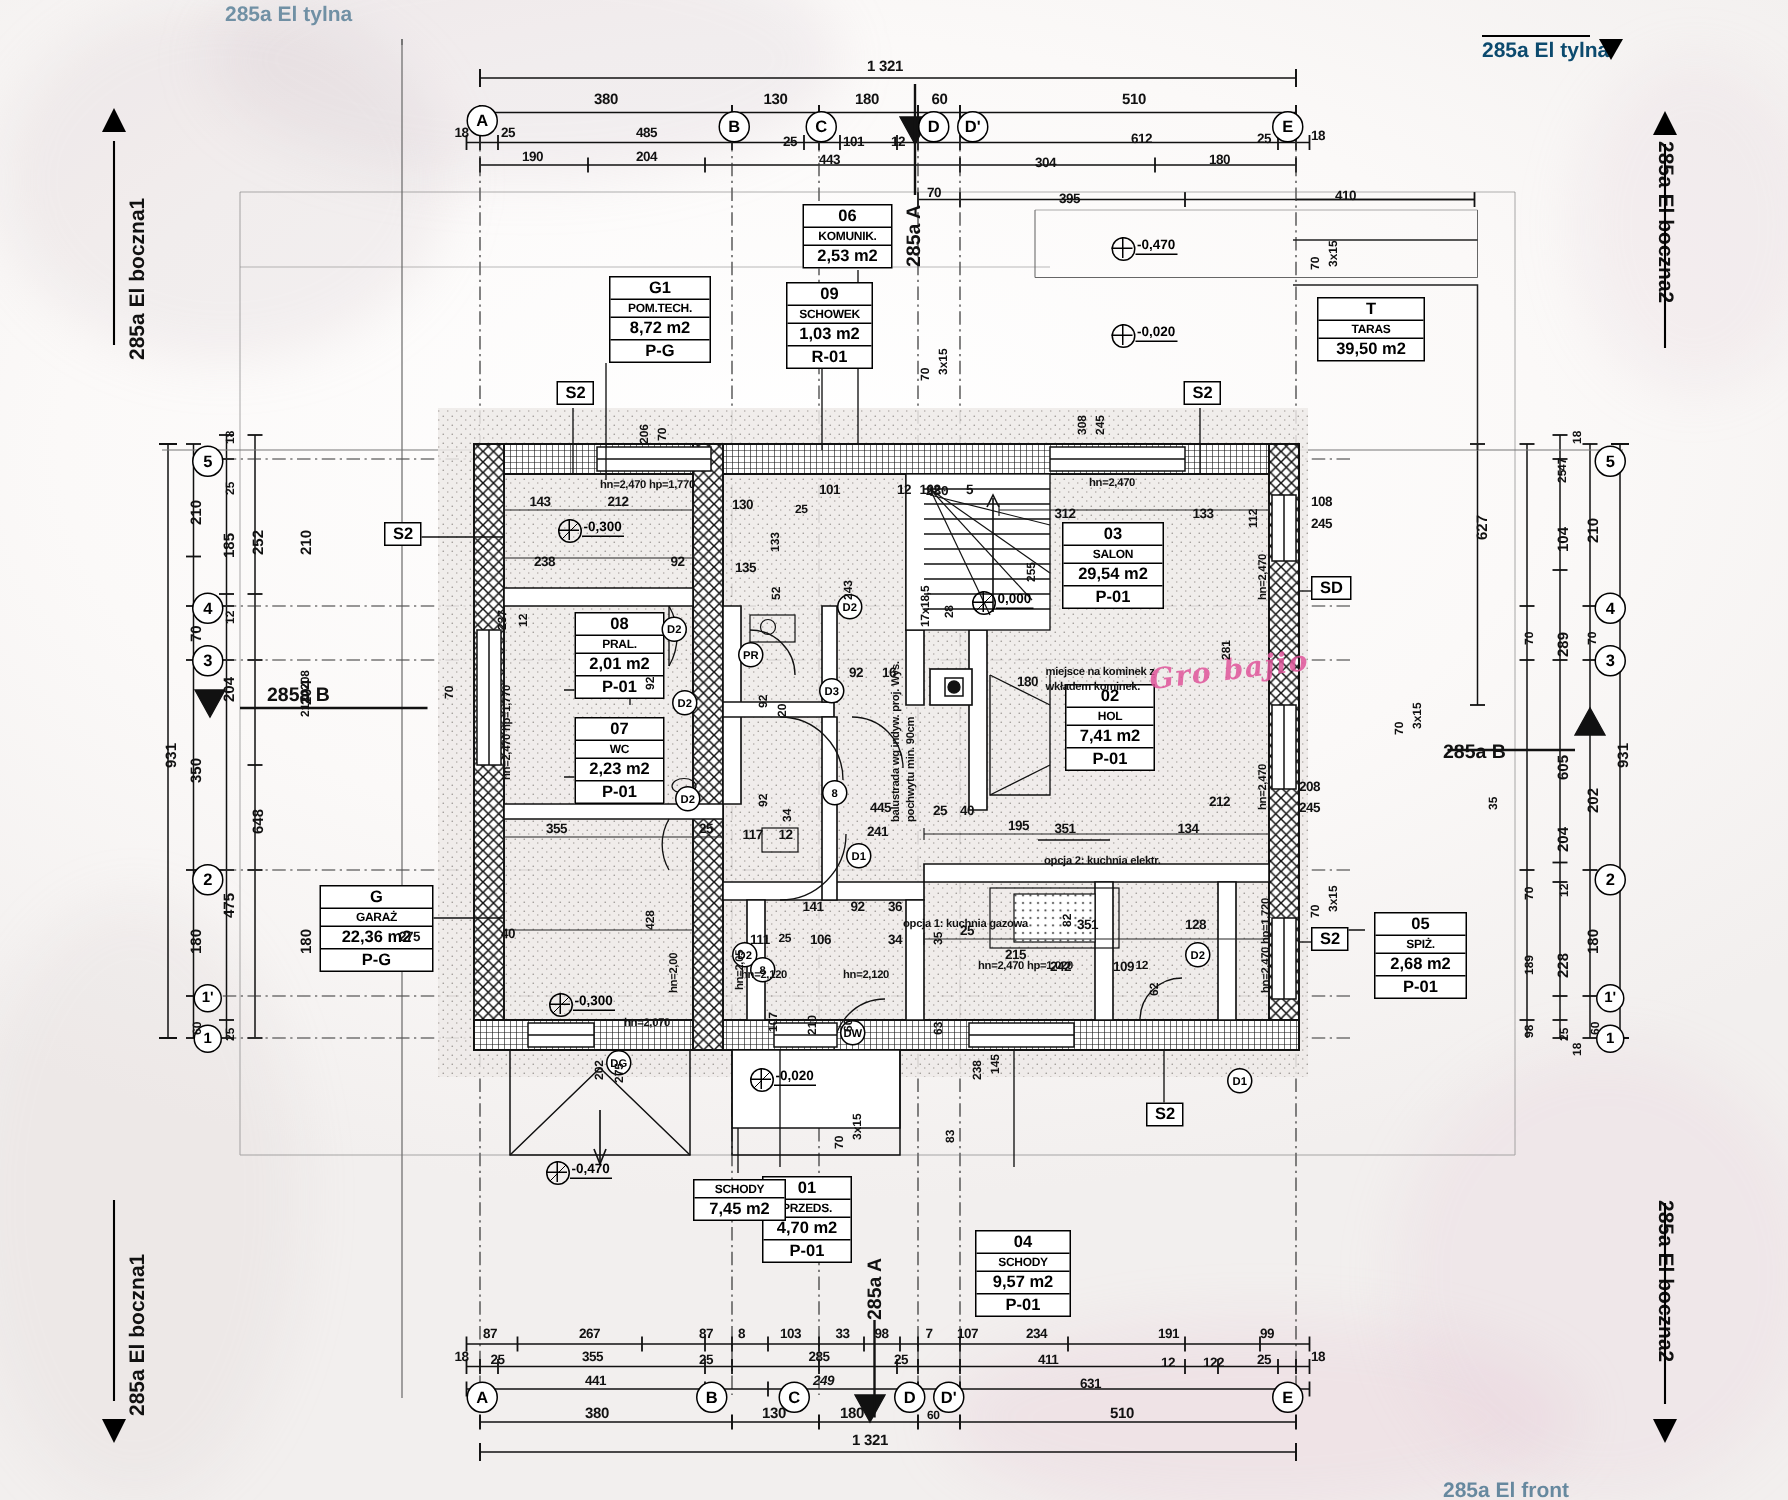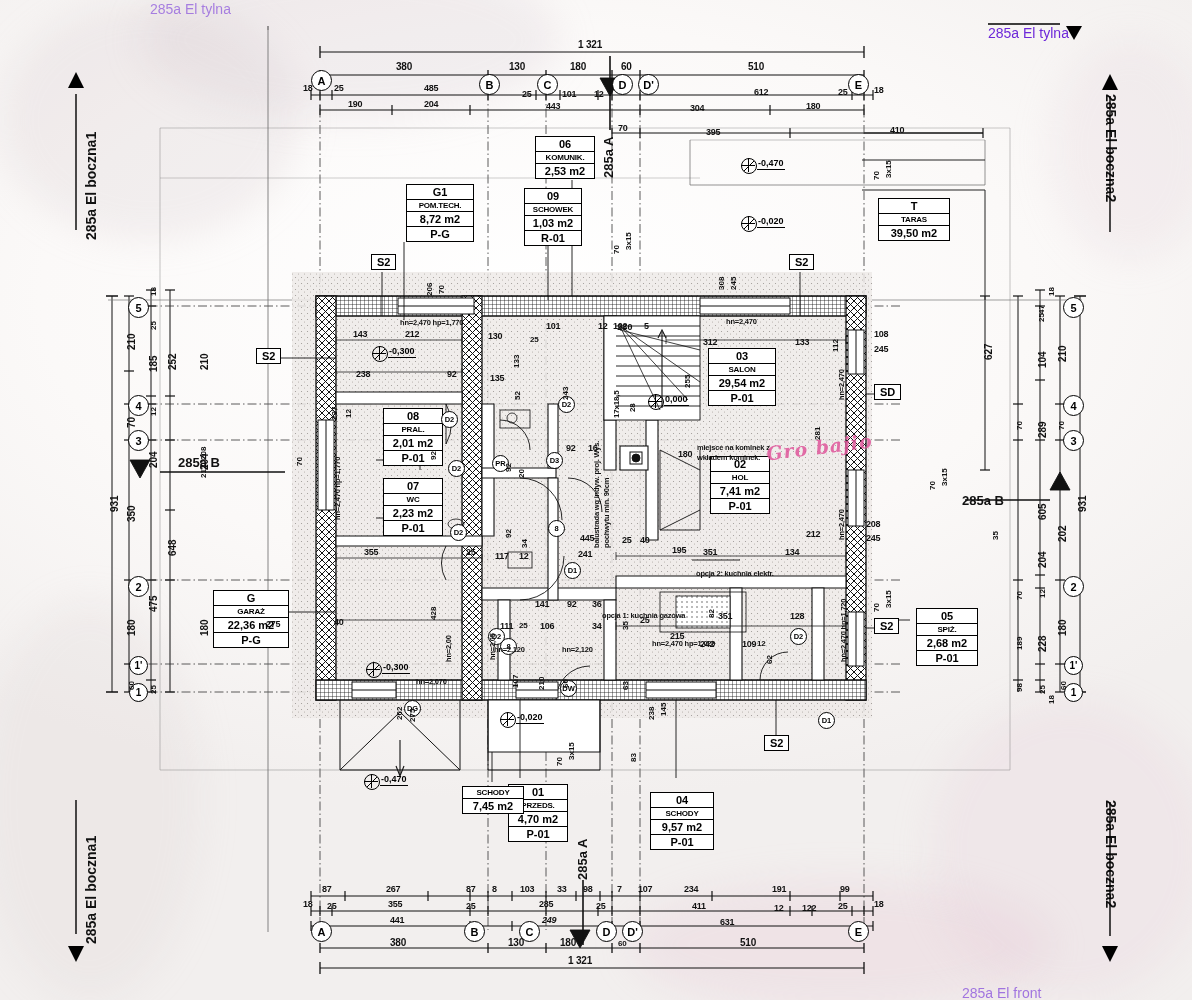--- a/index.html
+++ b/index.html
@@ -23,21 +23,21 @@
 
   
   .t{position:absolute;color:#111;white-space:nowrap;line-height:1;}
   .dim{font-size:10px;font-weight:700;letter-spacing:-.2px;}
   .dim9{font-size:9px;font-weight:700;letter-spacing:-.3px;}
   .dim8{font-size:8px;font-weight:700;letter-spacing:-.3px;}
   .vdim{font-size:10px;font-weight:700;transform-origin:0 0;transform:rotate(-90deg);}
   .vdim8{font-size:8px;font-weight:700;transform-origin:0 0;transform:rotate(-90deg);}
   .note{font-size:7.5px;font-weight:600;letter-spacing:-.2px;}
   .vnote{font-size:7.5px;font-weight:600;transform-origin:0 0;transform:rotate(-90deg);letter-spacing:-.2px;}
-  .edge{font-size:14px;font-weight:400;color:#6d28d9;}
+  .edge{font-size:14px;font-weight:700;color:#0c4a6e;}
   .vedge{font-size:14px;font-weight:600;transform-origin:0 0;transform:rotate(-90deg);}
   .vedge2{font-size:14px;font-weight:600;transform-origin:0 0;transform:rotate(90deg);}
   .secbig{font-size:13px;font-weight:600;}
   .vsecbig{font-size:13px;font-weight:600;transform-origin:0 0;transform:rotate(-90deg);}
 
   
   .bub{position:absolute;width:19px;height:19px;border:1.5px solid #000;border-radius:50%;
        background:#fff;display:flex;align-items:center;justify-content:center;
        font-size:11px;font-weight:700;color:#000;}
   .bub.sm{width:17px;height:17px;font-size:10px;}
@@ -773,21 +773,21 @@
   <div class="r-fin">P-01</div>
 </div>
 
 <div class="room" style="left:508px;top:784px;width:58px;">
   <div class="r-num">01</div>
   <div class="r-nam">PRZEDS.</div>
   <div class="r-are">4,70 m2</div>
   <div class="r-fin">P-01</div>
 </div>
 
-<div class="room" style="left:650px;top:792px;width:62px;text-align:center;">
+<div class="room" style="left:650px;top:820px;width:62px;text-align:center;">
   <div class="r-num">04</div>
   <div class="r-nam">SCHODY</div>
   <div class="r-are">9,57 m2</div>
   <div class="r-fin">P-01</div>
 </div>
 
 <div class="room" style="left:462px;top:786px;width:60px;">
   <div class="r-nam">SCHODY</div>
   <div class="r-are">7,45 m2</div>
 </div>
@@ -800,21 +800,21 @@
 <div class="tagbox" style="left:764px;top:735px;">S2</div>
 
 <div class="dcirc" style="left:441px;top:411px;">D2</div>
 <div class="dcirc" style="left:558px;top:396px;">D2</div>
 <div class="dcirc" style="left:546px;top:452px;">D3</div>
 <div class="dcirc" style="left:548px;top:520px;">8</div>
 <div class="dcirc" style="left:448px;top:460px;">D2</div>
 <div class="dcirc" style="left:450px;top:524px;">D2</div>
 <div class="dcirc" style="left:564px;top:562px;">D1</div>
 <div class="dcirc" style="left:488px;top:628px;">D2</div>
-<div class="dcirc" style="left:492px;top:455px;">PR</div>
+<div class="dcirc" style="left:492px;top:428px;">PR</div>
 
 <div class="dcirc" style="left:560px;top:680px;">DW</div>
 <div class="dcirc" style="left:500px;top:638px;">8</div>
 <div class="dcirc" style="left:790px;top:628px;">D2</div>
 <div class="dcirc" style="left:404px;top:700px;">DG</div>
 <div class="dcirc" style="left:818px;top:712px;">D1</div>
 
 <div class="lvl" style="left:741px;top:158px;">
   <div class="cr"></div>
       <div class="vv">-0,470</div>

